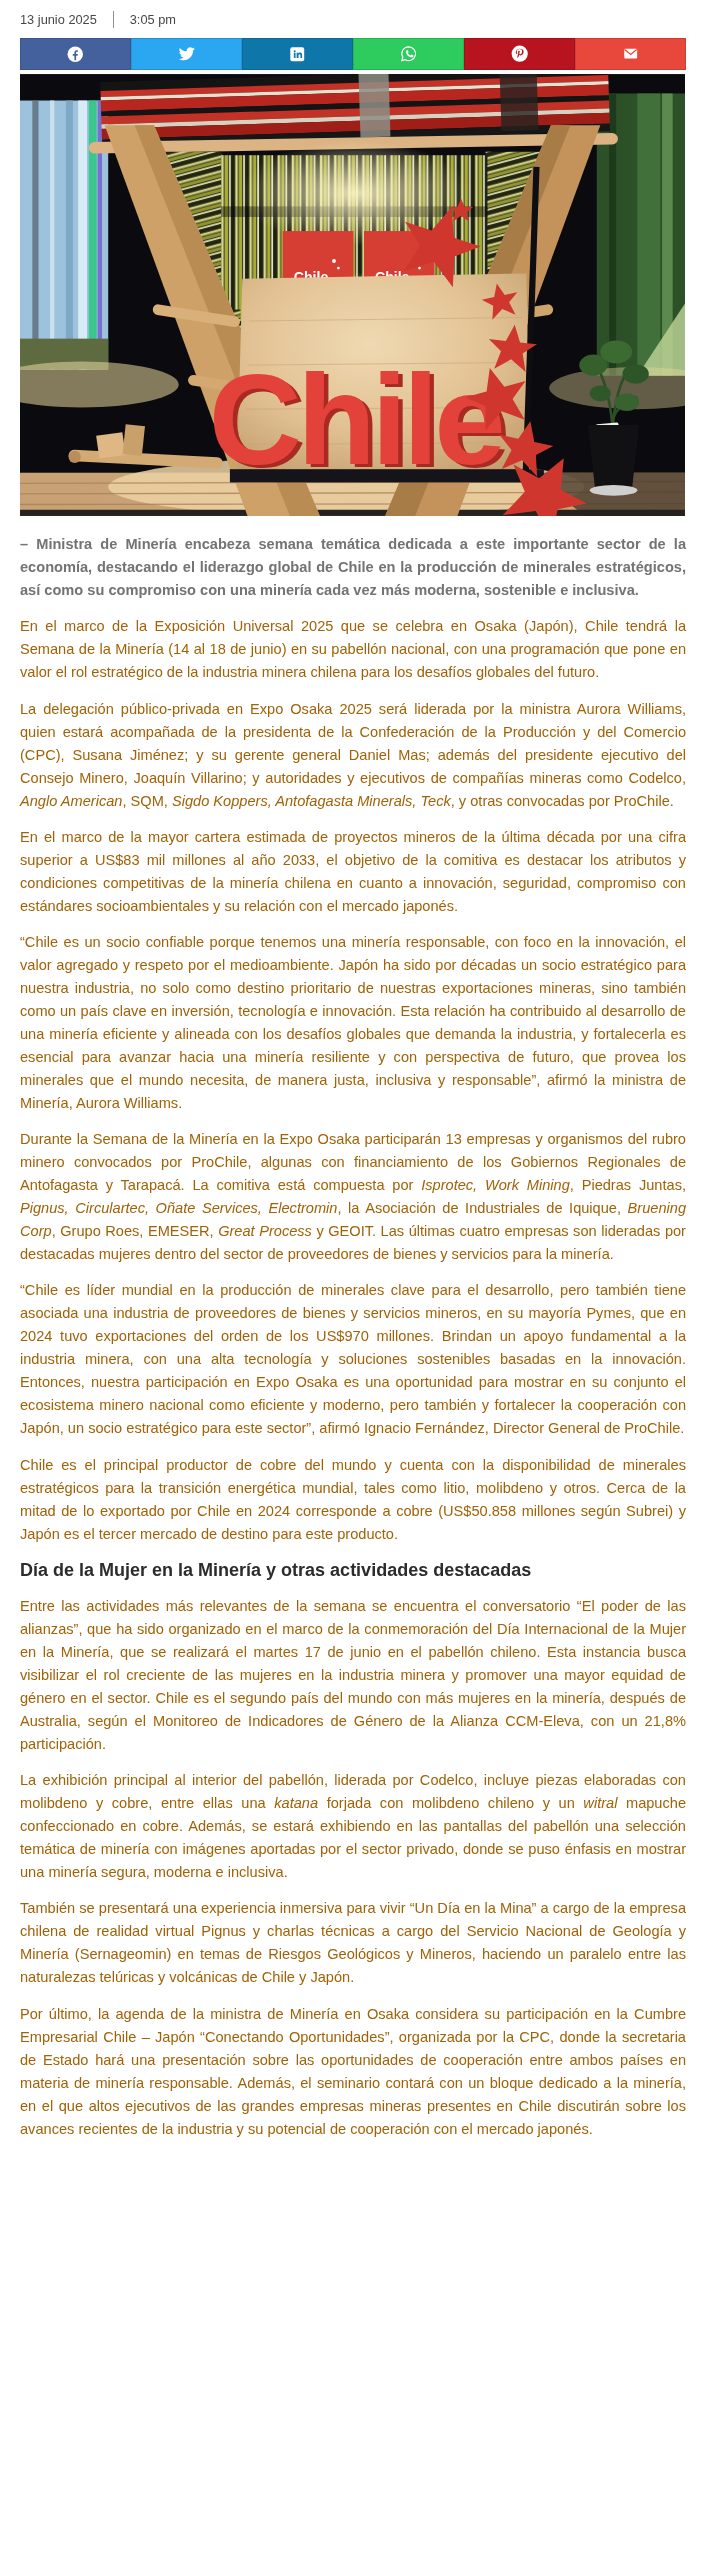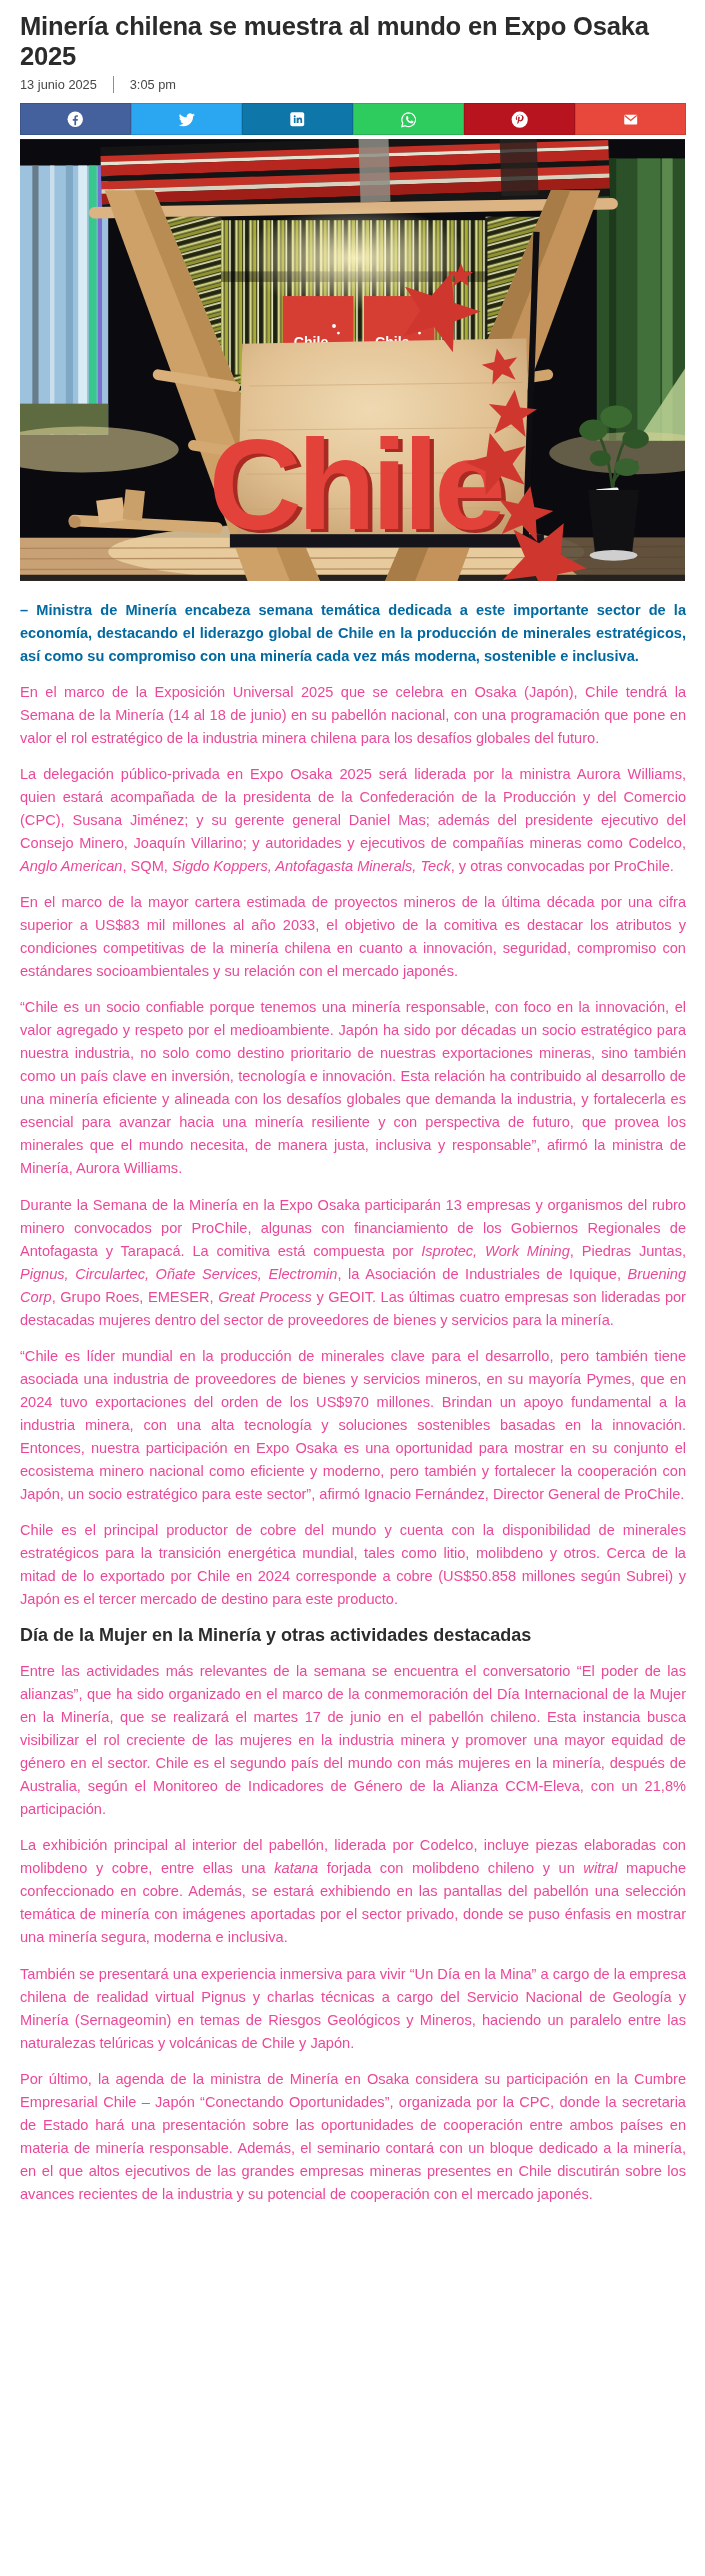--- a/index.html
+++ b/index.html
@@ -13,34 +13,33 @@
     font-size: 12.8px; margin: 5.3px 0 10.6px; }
   .meta .sep { width: 0.9px; height: 17px; background: #8f8f8f; }
   .share-row { display: flex; width: 100%; }
   .share-btn { flex: 1 1 0; height: 32px; display: flex; align-items: center;
     justify-content: center; cursor: pointer; text-decoration: none;
     box-shadow: inset 0 0 0 0.9px rgba(0,0,0,.12); }
   .share-ic { display: flex; align-items: center; justify-content: center; }
   figure.hero { margin: 3.5px 0 17.6px; padding: 0; }
   figure.hero svg { display: block; }
   article p, article h2 {
-    font-size: 14.6px; line-height: 23px; color: #ec4899;
+    font-size: 14.6px; line-height: 23px; color: #a16207;
     text-align: justify; margin: 0 0 13.2px;
   }
-  article p.lead { font-weight: bold; color: #0369a1; }
+  article p.lead { font-weight: bold; color: #737373; }
   article h2.heading { font-weight: bold; color: #2c2c2c; font-size: 18px;
     text-align: left; margin: 7px 0 13.2px; }
   article i { font-style: italic; }
 </style>
 <title>Minería chilena se muestra al mundo en Expo Osaka 2025</title></head>
 <body>
 
 <div class="page">
 
-  <h1 class="title">Minería chilena se muestra al mundo en Expo Osaka 2025</h1>
 
   <div class="meta">
     <span>13 junio 2025</span>
     <span class="sep"></span>
     <span>3:05 pm</span>
   </div>
 
   <div class="share-row">
       <a class="share-btn" style="background: rgb(68, 97, 157);">
         <span class="share-ic">

